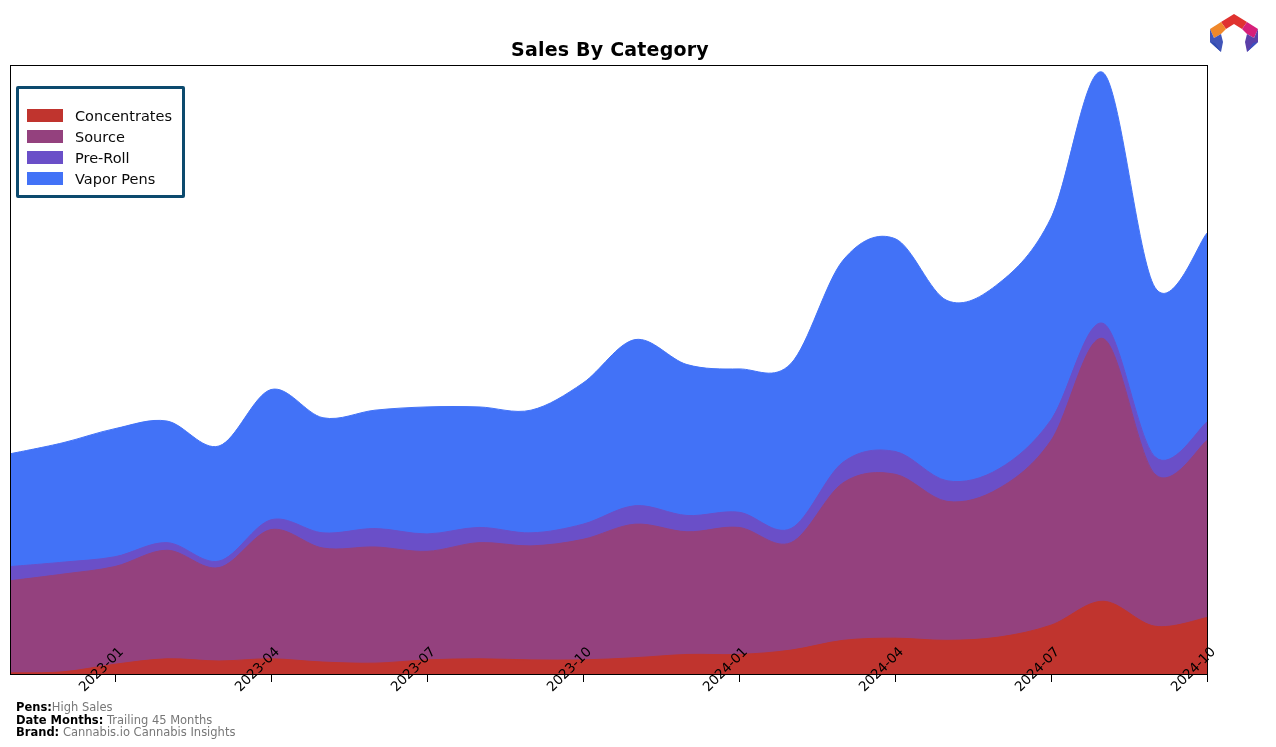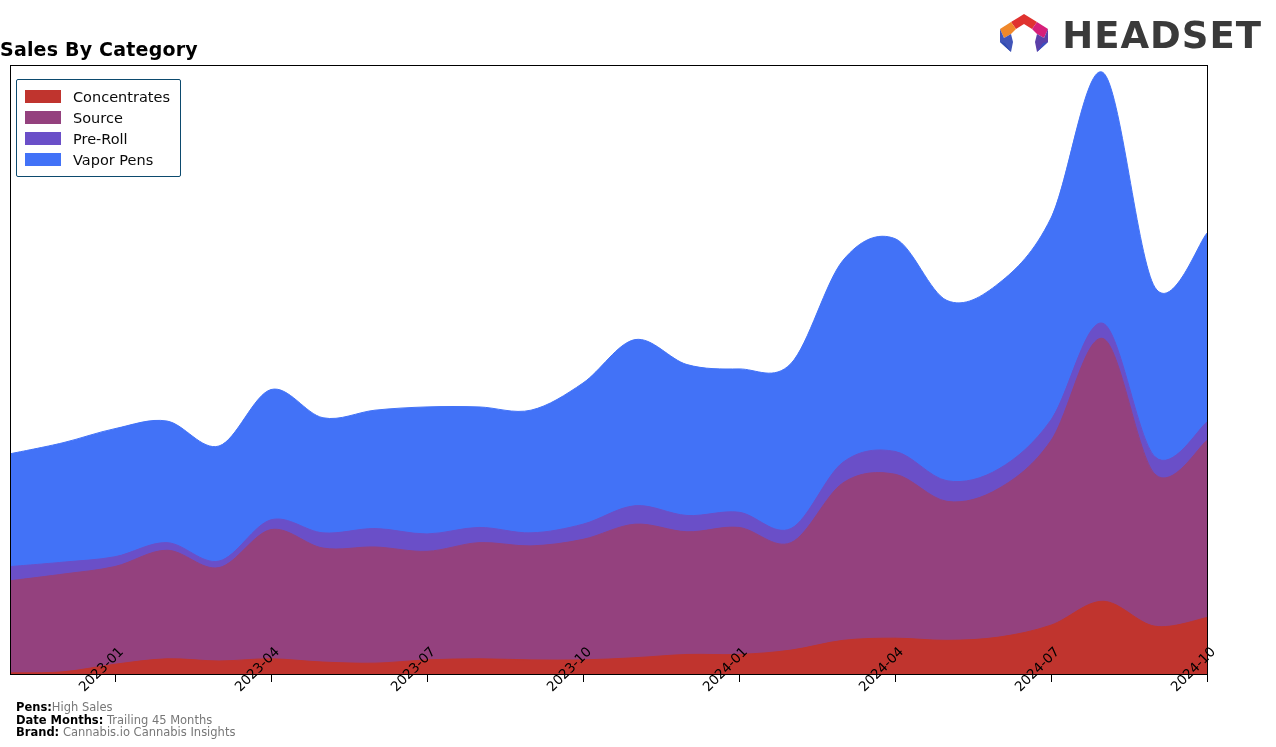--- a/index.html
+++ b/index.html
@@ -14,20 +14,21 @@
     font-family: "DejaVu Sans", "Liberation Sans", sans-serif;
     overflow: hidden;
   }
 
   
   #chart-title {
     position: absolute;
     left: 0;
     top: 38px;
     width: 1220px;
+    text-align: center;
     font-size: 19px;
     font-weight: bold;
     color: #000000;
     letter-spacing: 0.2px;
   }
 
   #brand-logo {
     position: absolute;
     right: 14px;
     top: 12px;
@@ -56,25 +57,25 @@
     box-sizing: border-box;
     background: #ffffff;
     overflow: hidden;
   }
   #plot-svg { position:absolute; left:0; top:0; width:100%; height:100%; display:block; }
 
   
   #legend {
     position: absolute;
     left: 16px;
-    top: 79px;
+    top: 86px;
     background: #ffffff;
-    border: 1px solid #0c4a6e;
+    border: 3px solid #0c4a6e;
     border-radius: 2px;
-    padding: 6px 10px 6px 8px;
+    padding: 16px 10px 6px 8px;
     z-index: 5;
   }
   .legend-row {
     display: flex;
     align-items: center;
     height: 21px;
   }
   .legend-swatch {
     width: 36px;
     height: 13px;
@@ -131,21 +132,20 @@
 <div id="brand-logo">
   <svg class="logo-mark" viewBox="0 0 112 92">
     <polygon points="56,4 30,20 40,34 56,24 72,34 82,20" fill="#e0322f"></polygon>
     <polygon points="30,20 8,34 16,52 30,44 40,34" fill="#f0882a"></polygon>
     <polygon points="82,20 104,34 96,52 82,44 72,34" fill="#d61f7a"></polygon>
     <polygon points="16,52 8,34 8,60 30,80 34,60 30,44" fill="#4054b8"></polygon>
     <polygon points="96,52 104,34 104,60 82,80 78,60 82,44" fill="#5b3fa8"></polygon>
     <polygon points="8,60 30,80 18,62" fill="#2f4bb0"></polygon>
     <polygon points="104,60 82,80 94,62" fill="#3a4fc0"></polygon>
   </svg>
-  <span class="logo-word">HEADSET</span>
 </div>
 
 <div id="plot-area">
   <svg id="plot-svg" viewBox="0 0 1198 610" preserveAspectRatio="none">
     <g id="series-layers">
         <path d="M0.00,388.88C8.68,387.06 34.72,382.16 52.09,377.98C69.45,373.81 86.81,367.45 104.17,363.82C121.54,360.19 138.90,353.29 156.26,356.20C173.62,359.10 190.99,386.51 208.35,381.25C225.71,375.99 243.07,329.33 260.43,324.61C277.80,319.89 295.16,349.48 312.52,352.93C329.88,356.38 347.25,347.12 364.61,345.30C381.97,343.49 399.33,342.58 416.70,342.04C434.06,341.49 451.42,341.49 468.78,342.04C486.14,342.58 503.51,349.30 520.87,345.30C538.23,341.31 555.59,329.87 572.96,318.07C590.32,306.27 607.68,277.59 625.04,274.50C642.41,271.41 659.77,294.65 677.13,299.55C694.49,304.46 711.86,304.09 729.22,303.91C746.58,303.73 763.94,316.62 781.30,298.46C798.67,280.31 816.03,215.86 833.39,194.98C850.75,174.10 868.12,166.48 885.48,173.20C902.84,179.91 920.20,227.84 937.57,235.29C954.93,242.73 972.29,231.65 989.65,217.86C1007.01,204.06 1024.38,187.72 1041.74,152.50C1059.10,117.28 1076.46,-5.08 1093.83,6.54C1111.19,18.15 1128.55,195.35 1145.91,222.21C1163.28,249.08 1189.32,176.83 1198.00,167.75L1198.00,614.00L0.00,614.00Z" fill="#4272f7" stroke="#4272f7" stroke-width="1"></path>
         <path d="M0.00,502.16C8.68,501.43 34.72,499.44 52.09,497.80C69.45,496.17 86.81,495.63 104.17,492.36C121.54,489.09 138.90,477.47 156.26,478.20C173.62,478.92 190.99,500.53 208.35,496.71C225.71,492.90 243.07,460.04 260.43,455.32C277.80,450.60 295.16,466.94 312.52,468.39C329.88,469.85 347.25,463.85 364.61,464.04C381.97,464.22 399.33,469.66 416.70,469.48C434.06,469.30 451.42,463.13 468.78,462.95C486.14,462.76 503.51,468.94 520.87,468.39C538.23,467.85 555.59,464.22 572.96,459.68C590.32,455.14 607.68,442.61 625.04,441.16C642.41,439.71 659.77,449.87 677.13,450.96C694.49,452.05 711.86,445.52 729.22,447.70C746.58,449.88 763.94,472.39 781.30,464.04C798.67,455.68 816.03,410.48 833.39,397.59C850.75,384.70 868.12,383.61 885.48,386.70C902.84,389.78 920.20,413.20 937.57,416.11C954.93,419.01 972.29,414.29 989.65,404.13C1007.01,393.96 1024.38,379.43 1041.74,355.11C1059.10,330.78 1076.46,251.99 1093.83,258.16C1111.19,264.33 1128.55,375.62 1145.91,392.14C1163.28,408.66 1189.32,363.10 1198.00,357.29L1198.00,614.00L0.00,614.00Z" fill="#6a4fc8" stroke="#6a4fc8" stroke-width="1"></path>
         <path d="M0.00,516.32C8.68,515.23 34.72,512.15 52.09,509.79C69.45,507.43 86.81,506.15 104.17,502.16C121.54,498.17 138.90,485.64 156.26,485.82C173.62,486.00 190.99,506.70 208.35,503.25C225.71,499.80 243.07,468.39 260.43,465.13C277.80,461.86 295.16,480.74 312.52,483.64C329.88,486.55 347.25,482.01 364.61,482.55C381.97,483.10 399.33,487.64 416.70,486.91C434.06,486.18 451.42,479.10 468.78,478.20C486.14,477.29 503.51,482.01 520.87,481.46C538.23,480.92 555.59,478.56 572.96,474.93C590.32,471.30 607.68,460.95 625.04,459.68C642.41,458.41 659.77,466.76 677.13,467.30C694.49,467.85 711.86,461.13 729.22,462.95C746.58,464.76 763.94,485.64 781.30,478.20C798.67,470.75 816.03,429.72 833.39,418.29C850.75,406.85 868.12,406.49 885.48,409.57C902.84,412.66 920.20,434.44 937.57,436.80C954.93,439.16 972.29,433.90 989.65,423.73C1007.01,413.57 1024.38,400.86 1041.74,375.80C1059.10,350.75 1076.46,267.78 1093.83,273.41C1111.19,279.04 1128.55,392.51 1145.91,409.57C1163.28,426.64 1189.32,381.43 1198.00,375.80L1198.00,614.00L0.00,614.00Z" fill="#94417e" stroke="#94417e" stroke-width="1"></path>
         <path d="M0.00,608.91C8.68,608.73 34.72,609.27 52.09,607.82C69.45,606.37 86.81,602.38 104.17,600.20C121.54,598.02 138.90,595.29 156.26,594.75C173.62,594.21 190.99,596.93 208.35,596.93C225.71,596.93 243.07,594.57 260.43,594.75C277.80,594.93 295.16,597.29 312.52,598.02C329.88,598.74 347.25,599.47 364.61,599.11C381.97,598.74 399.33,596.57 416.70,595.84C434.06,595.11 451.42,594.75 468.78,594.75C486.14,594.75 503.51,595.66 520.87,595.84C538.23,596.02 555.59,596.20 572.96,595.84C590.32,595.48 607.68,594.57 625.04,593.66C642.41,592.75 659.77,590.94 677.13,590.39C694.49,589.85 711.86,591.12 729.22,590.39C746.58,589.67 763.94,588.40 781.30,586.04C798.67,583.68 816.03,578.23 833.39,576.23C850.75,574.24 868.12,574.05 885.48,574.05C902.84,574.05 920.20,576.41 937.57,576.23C954.93,576.05 972.29,575.51 989.65,572.96C1007.01,570.42 1024.38,566.97 1041.74,560.98C1059.10,554.99 1076.46,536.84 1093.83,537.02C1111.19,537.20 1128.55,559.35 1145.91,562.07C1163.28,564.79 1189.32,554.81 1198.00,553.36L1198.00,614.00L0.00,614.00Z" fill="#c0342e" stroke="#c0342e" stroke-width="1"></path>
       </g>

